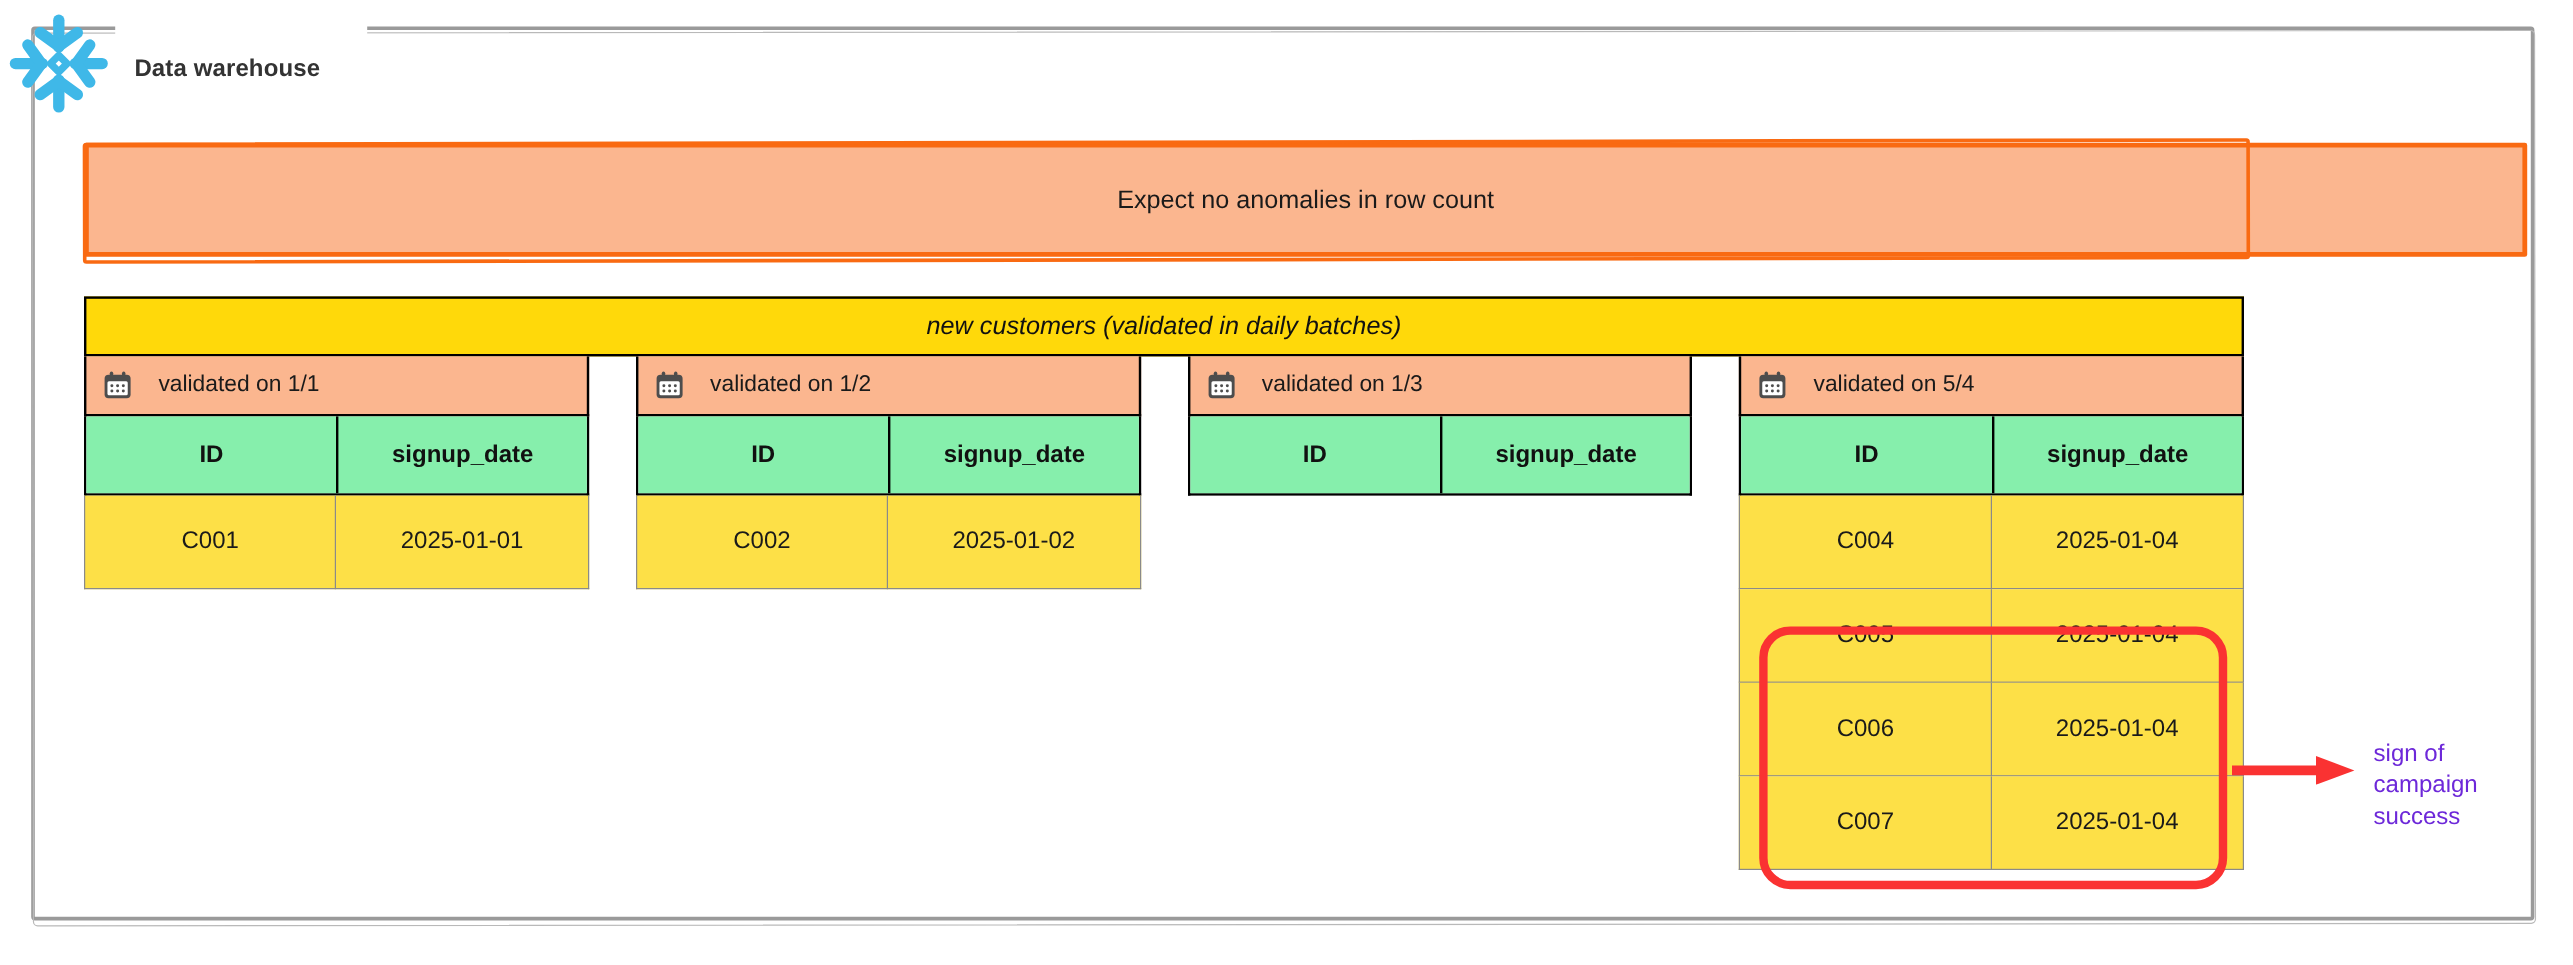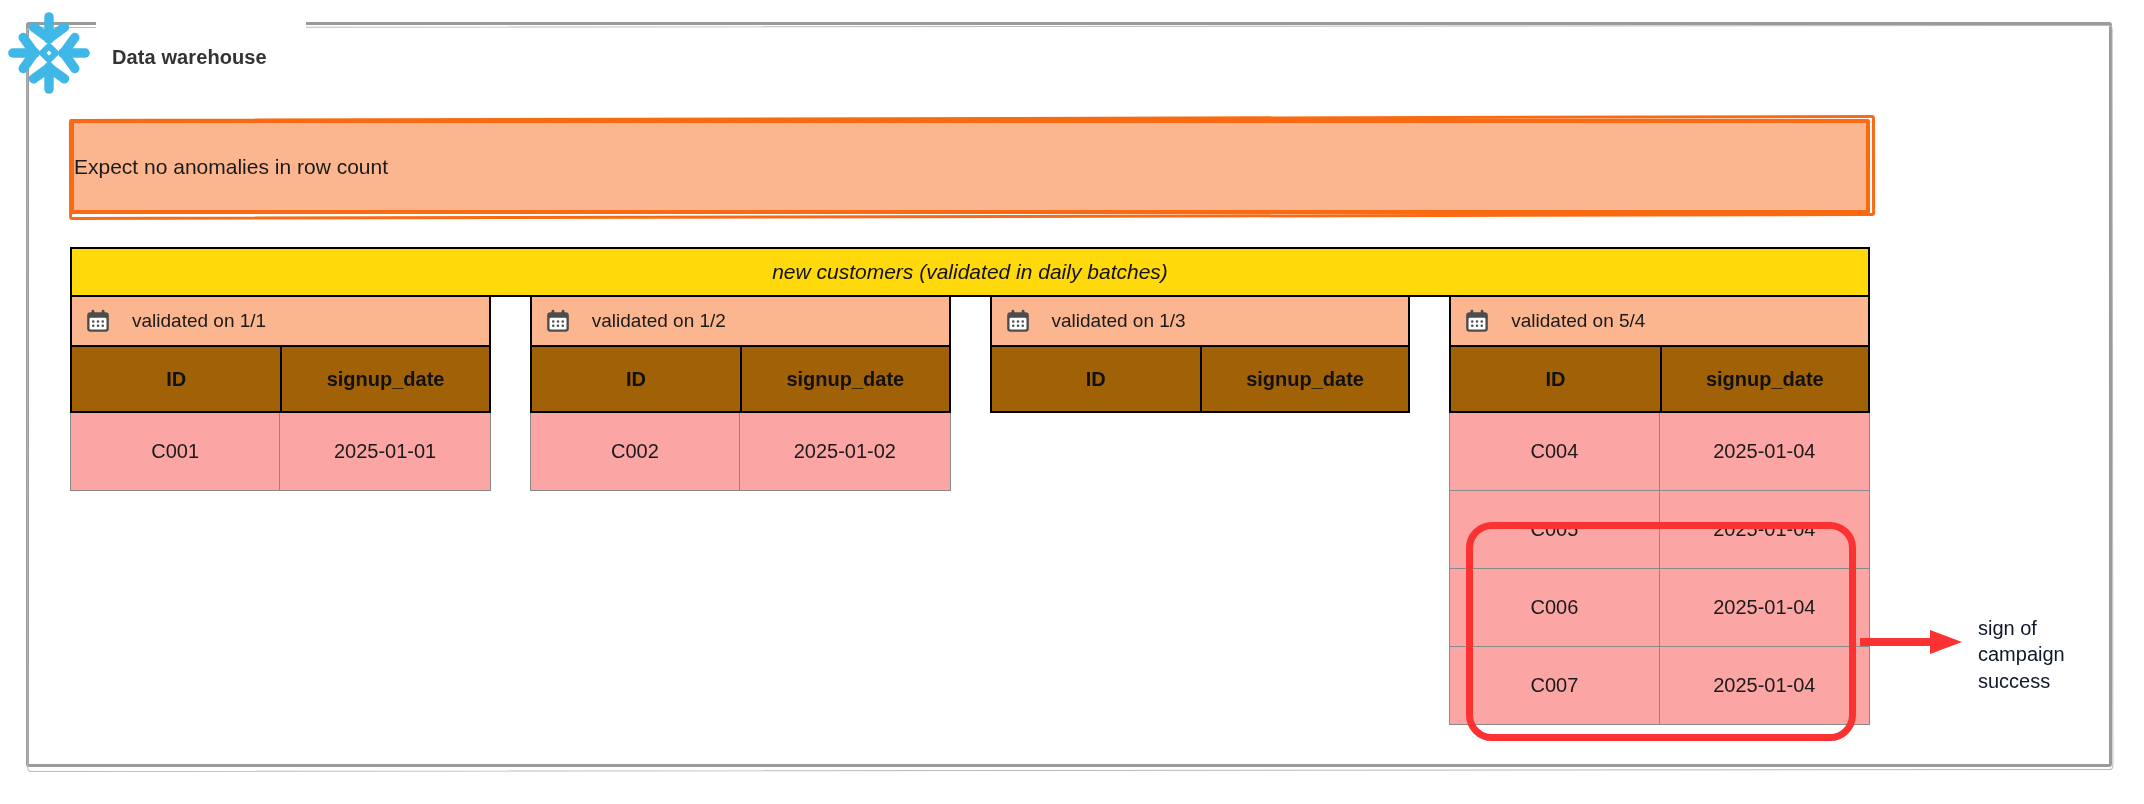--- a/index.html
+++ b/index.html
@@ -58,27 +58,27 @@
     font-weight: bold;
     color: #333333;
     letter-spacing: 0.1px;
     white-space: nowrap;
   }
 
   
   .banner {
     position: absolute;
     left: 70px; top: 119px;
-    width: 1800px; height: 95px;
+    width: 2036px; height: 95px;
     background: #fbb68f;
     border: 4px solid #f96a12;
     border-radius: 2px;
     display: flex;
     align-items: center;
-    justify-content: flex-start;
+    justify-content: center;
   }
   .banner::before {
     content: "";
     position: absolute;
     left: -5px; top: -6px;
     width: 1800px; height: 95px;
     border: 3px solid #f96a12;
     border-radius: 3px;
     transform: rotate(-0.12deg);
     pointer-events: none;
@@ -134,34 +134,34 @@
     white-space: nowrap;
   }
   .col-head-row {
     display: flex;
     height: 66px;
     border: 2px solid #000000;
     border-top: none;
   }
   .col-head {
     flex: 1 1 50%;
-    background: #a16207;
+    background: #86efac;
     display: flex;
     align-items: center;
     justify-content: center;
     font-size: 20px;
     font-weight: bold;
     color: #111111;
   }
   .col-head + .col-head { border-left: 2px solid #000000; }
 
   .data-row { display: flex; height: 78px; }
   .data-cell {
     flex: 1 1 50%;
-    background: #fca5a5;
+    background: #fde047;
     border: 1.5px solid #8a8a8a;
     border-top: none;
     display: flex;
     align-items: center;
     justify-content: center;
     font-size: 20px;
     color: #1a1a1a;
   }
   .data-cell + .data-cell { border-left: none; }
 
@@ -179,21 +179,21 @@
     left: 1860px; top: 630px;
     width: 104px; height: 24px;
   }
   .red-arrow svg { display: block; }
   .annot-text {
     position: absolute;
     left: 1978px; top: 615px;
     width: 150px;
     font-size: 20px;
     line-height: 1.32;
-    color: #0f172a;
+    color: #6d28d9;
   }
 </style>
 </head>
 <body>
 
 <div id="canvas">
 
   <div class="outer-frame"></div>
   <div class="frame-title-gap"></div>
 

